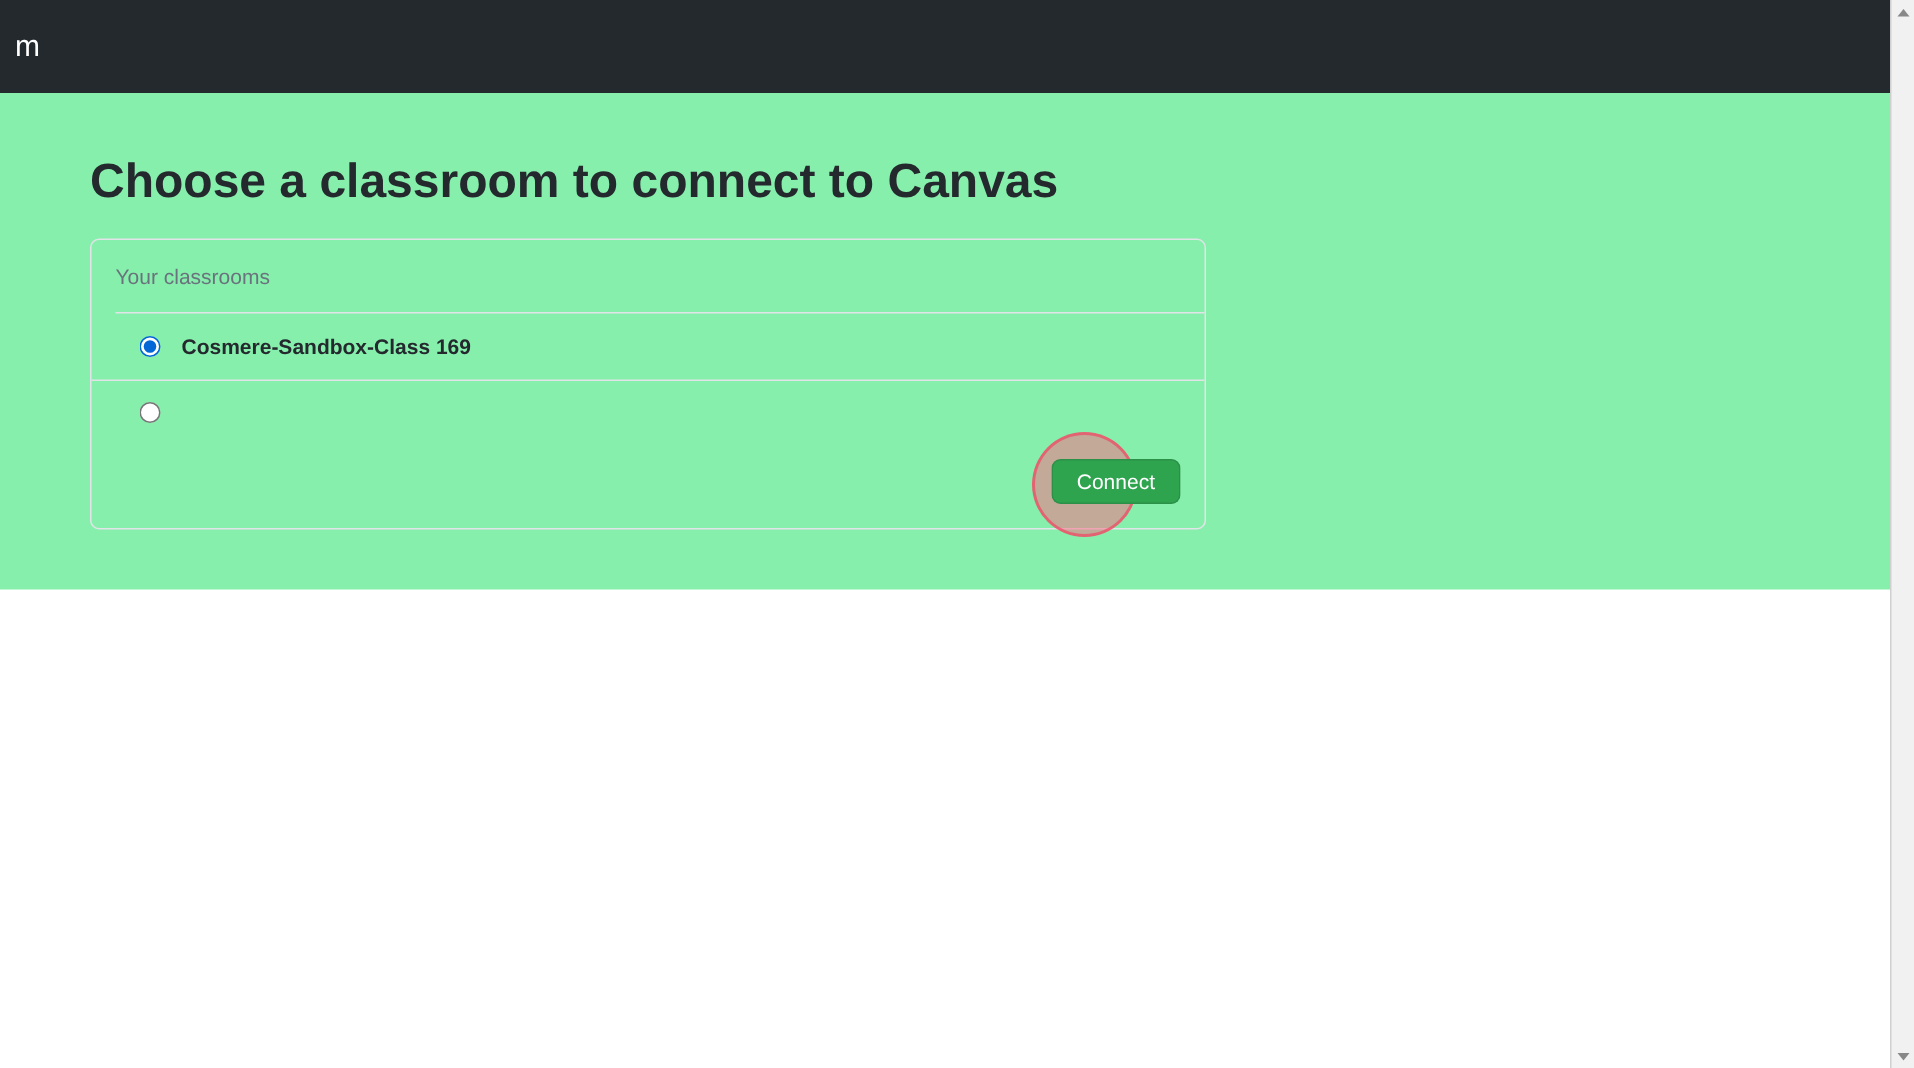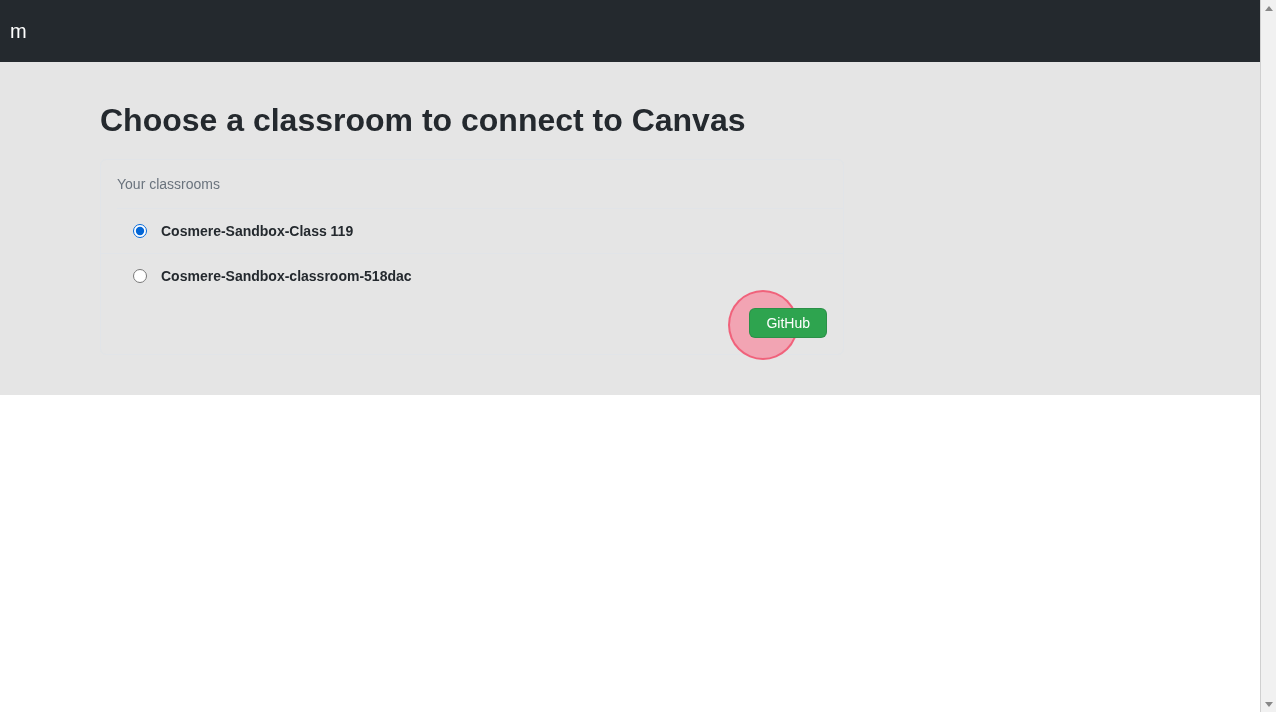--- a/index.html
+++ b/index.html
@@ -63,22 +63,22 @@
       content: '';
       position: absolute;
       width: 16px;
       height: 10px;
       background: #ffffff;
       clip-path: polygon(0% 0%, 25% 0%, 25% 100%, 37% 100%, 37% 0%, 62% 0%, 62% 100%, 75% 100%, 75% 0%, 100% 0%, 100% 100%, 0% 100%);
       border-radius: 1px;
     }
     
     .main-content {
-      padding: 40px 100px;
-      background: #e5e5e5;
+      padding: 40px 60px;
+      background: #86efac;
     }
     
     .page-title {
       font-size: 32px;
       font-weight: 600;
       color: #24292e;
       margin-bottom: 20px;
     }
     
     .classroom-box {
@@ -218,31 +218,30 @@
 
 <div class="main-content">
   <h1 class="page-title">Choose a classroom to connect to Canvas</h1>
 
   <div class="classroom-box">
     <div class="box-header">Your classrooms</div>
 
     <ul class="classroom-list">
       <li class="classroom-item">
         <input type="radio" name="classroom" class="radio-input" checked="" style="">
-        <label class="classroom-label">Cosmere-Sandbox-Class 119</label>
+        <label class="classroom-label">Cosmere-Sandbox-Class 169</label>
       </li>
       <li class="classroom-item">
         <input type="radio" name="classroom" class="radio-input" style="">
-        <label class="classroom-label">Cosmere-Sandbox-classroom-518dac</label>
       </li>
     </ul>
 
     <div class="button-row">
       <div class="highlight-circle"></div>
-      <button class="connect-button">GitHub</button>
+      <button class="connect-button">Connect</button>
     </div>
   </div>
 </div>
 
 <div class="scrollbar">
   <div class="scrollbar-up"></div>
   <div class="scrollbar-down"></div>
 </div>
 
 </body></html>

